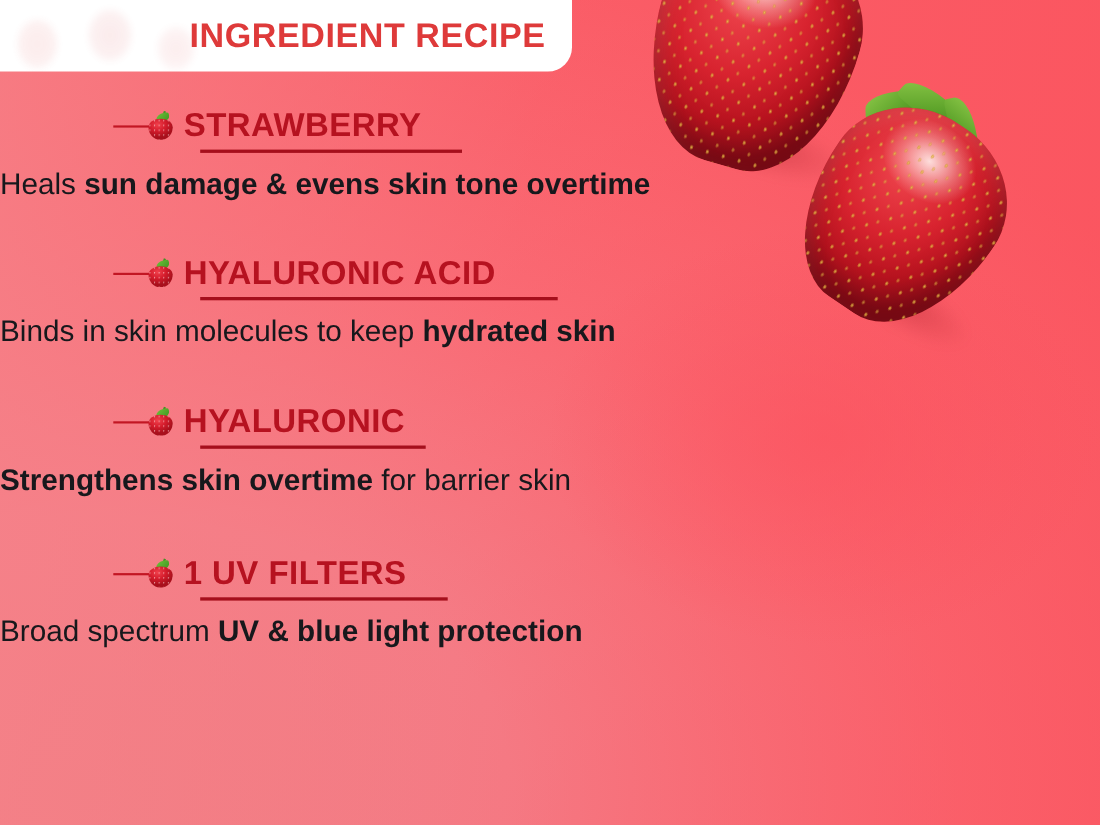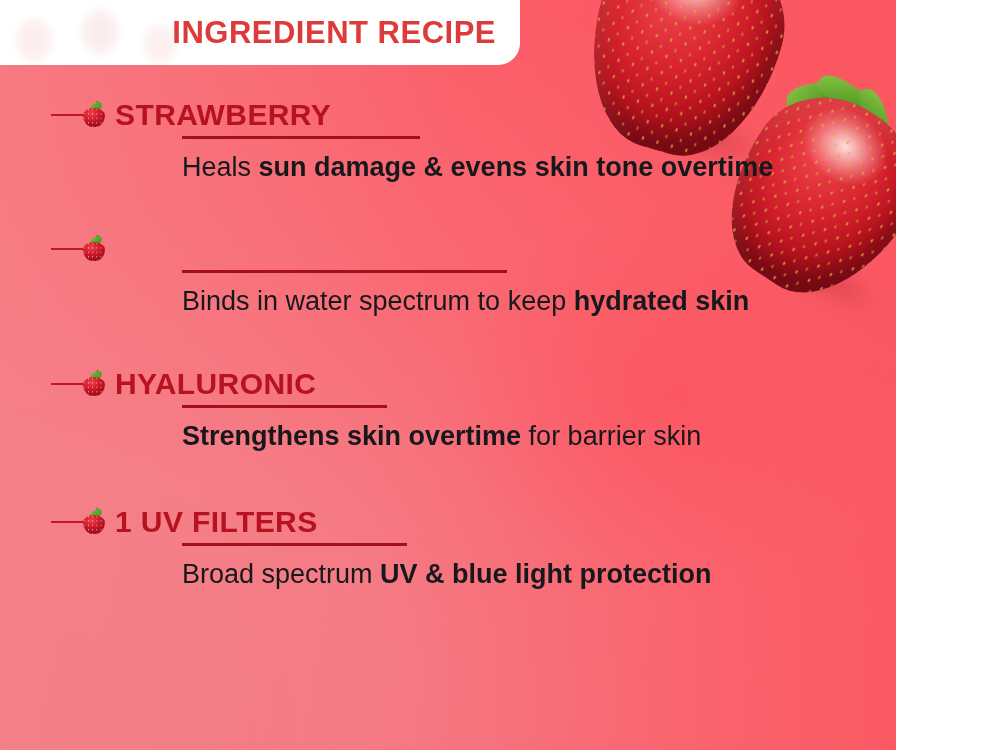--- a/index.html
+++ b/index.html
@@ -8,21 +8,21 @@
   }
   body {
     width: 1000px;
     height: 750px;
     overflow: hidden;
     font-family: "Liberation Sans", sans-serif;
   }
 
   #poster {
     position: relative;
-    width: 896px;
+    width: 1000px;
     height: 750px;
     overflow: hidden;
     background: #f87f87;
   }
 
   
   .bg-base {
     position: absolute;
     inset: 0;
     background:
@@ -142,21 +142,21 @@
     top: 96px;
     width: 1000px;
   }
   .item { position: relative; }
 
   .item-head {
     position: relative;
     display: flex;
     align-items: center;
     height: 38px;
-    padding-left: 51px;
+    padding-left: 103px;
   }
   .connector {
     width: 33px;
     height: 2px;
     background: #c21623;
     flex: 0 0 auto;
   }
   .bullet-berry {
     position: relative;
     flex: 0 0 auto;
@@ -214,21 +214,20 @@
   }
   .title-underline {
     position: absolute;
     left: 182px;
     height: 3px;
     background: #a50f1c;
     bottom: -5px;
   }
 
   .item-desc {
-    padding-left: 182px;
     margin-top: 15px;
     font-size: 27px;
     line-height: 1.36;
     color: #17181c;
     font-weight: normal;
     max-width: 760px;
     font-family: "Liberation Sans", sans-serif;
   }
   .item-desc b { font-weight: bold; }
 
@@ -286,23 +285,24 @@
       </div>
       <div class="item item-2">
         <div class="item-head">
           <div class="connector"></div>
           <div class="bullet-berry">
             <div class="b-stem"></div>
             <div class="b-leaf"></div>
             <div class="b-body"></div>
             <div class="b-seeds"></div>
           </div>
+          <div class="item-title">HYALURONIC ACID</div>
           <div class="title-underline" style="width: 325px;"></div>
         </div>
-        <div class="item-desc"><span>Binds in water spectrum to keep </span><b>hydrated skin</b></div>
+        <div class="item-desc"><span>Binds in skin molecules to keep </span><b>hydrated skin</b></div>
       </div>
       <div class="item item-3">
         <div class="item-head">
           <div class="connector"></div>
           <div class="bullet-berry">
             <div class="b-stem"></div>
             <div class="b-leaf"></div>
             <div class="b-body"></div>
             <div class="b-seeds"></div>
           </div>

